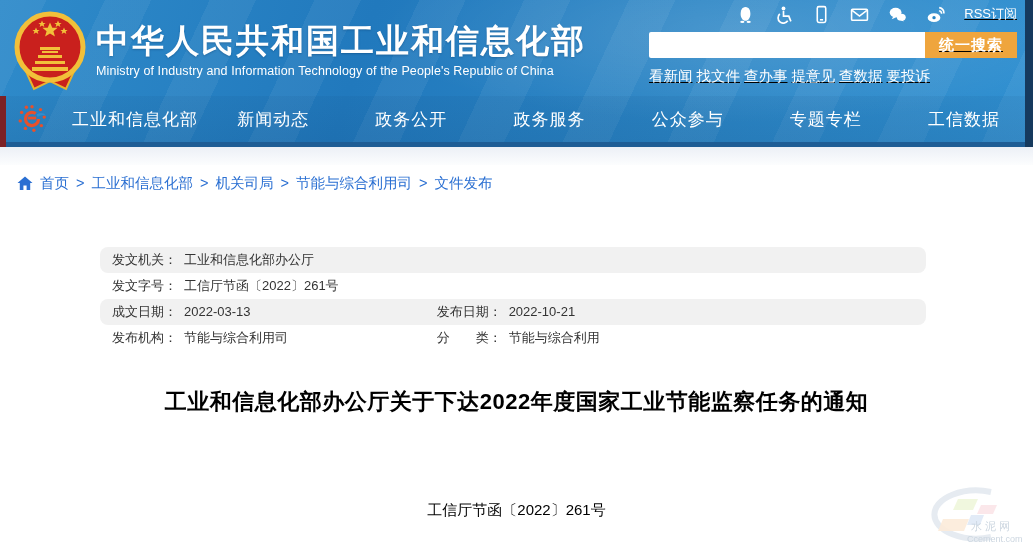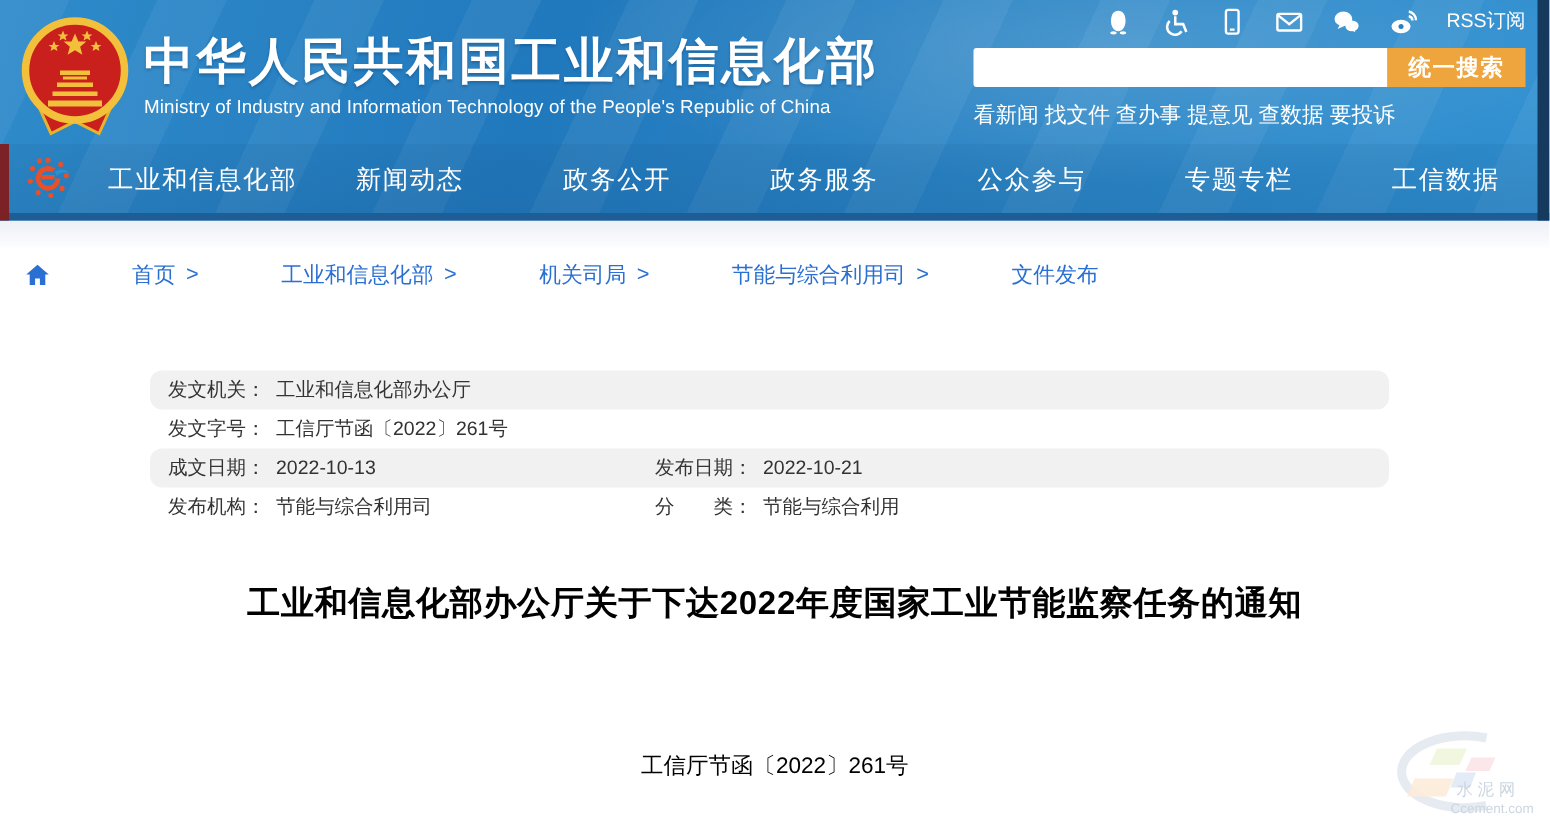--- a/index.html
+++ b/index.html
@@ -12,21 +12,21 @@
   .header::before { content:""; position:absolute; inset:0; pointer-events:none;
     background:
       radial-gradient(ellipse 520px 130px at 72% 22%, rgba(255,255,255,0.14), transparent 70%),
       repeating-linear-gradient(115deg, rgba(255,255,255,0.055) 0 42px, rgba(255,255,255,0) 42px 95px); }
   .brand { position:absolute; left:12px; top:9px; display:flex; align-items:center; gap:8px; z-index:2; }
   .emblem { width:76px; height:84px; }
   .brand-cn { font-size:33px; font-weight:bold; color:#fff; letter-spacing:2px; line-height:1;
     margin-bottom:7px; text-shadow:0 1px 2px rgba(0,40,80,.3); }
   .brand-en { font-size:12.5px; color:#fff; letter-spacing:0.1px; }
 
-  .header-right { position:absolute; top:3px; right:16px; width:368px; z-index:2; }
+  .header-right { position:absolute; top:3px; right:16px; width:368px; z-index:2;text-decoration:underline; }
   .icon-row { display:flex; justify-content:flex-end; align-items:center; gap:19px; height:22px; }
   .icon-btn { width:19px; height:19px; display:inline-flex; cursor:pointer; }
   .icon-btn svg { width:100%; height:100%; }
   .rss-label { color:#fff; font-size:13px; cursor:pointer; }
   .search-row { display:flex; margin-top:7px; height:26px; }
   .search-input { flex:1; border:0; outline:0; background:#fff; padding:0 10px; font-size:14px;
     border-radius:2px 0 0 2px; }
   .search-btn { width:92px; border:0; background:#efa53d; color:#fff; font-size:15px; font-weight:bold;
     letter-spacing:1px; cursor:pointer; }
   .quick-links { display:flex; gap:4px; margin-top:9px; }
@@ -40,21 +40,21 @@
   .nav-item { flex:1; text-align:center; color:#fff; font-size:17px; cursor:pointer; letter-spacing:1px; }
 
   .strip-right { position:absolute; right:0; top:0; width:8px; height:147px; background:#163a5e; z-index:3; }
   .strip-left-red { position:absolute; left:0; top:96px; width:6px; height:51px; background:#7c2125; z-index:3; }
 
   
   .subheader { height:18px; background:linear-gradient(#ecf0f6,#fcfdfe); }
   .breadcrumb { display:flex; align-items:center; gap:7px; height:36px; padding-left:17px;
     font-size:14.5px; color:#2a6fd2; }
   .home-icon { width:16px; height:15px; display:inline-flex; cursor:pointer; }
-  .crumb { cursor:pointer;margin-left:48px; }
+  .crumb { cursor:pointer; }
   .crumb-sep { color:#2a6fd2; }
 
   
   .meta { margin:46px 0 0 100px; width:826px; font-size:13px; color:#333; }
   .meta-row { height:26px; line-height:26px; padding-left:12px; white-space:nowrap;border-radius:8px; }
   .meta-row:nth-child(odd) { background:#f1f1f1; }
   .meta-label { margin-right:7px; }
   .cell-a { display:inline-block; width:321px; }
 
   
@@ -210,21 +210,21 @@
   </div>
 
   <div class="meta">
     <div class="meta-row">
       <span class="meta-label">发文机关：</span><span>工业和信息化部办公厅</span>
     </div>
     <div class="meta-row">
       <span class="meta-label">发文字号：</span><span>工信厅节函〔2022〕261号</span>
     </div>
     <div class="meta-row">
-      <span class="cell-a"><span class="meta-label">成文日期：</span><span>2022-10-13</span></span>
+      <span class="cell-a"><span class="meta-label">成文日期：</span><span>2022-03-13</span></span>
       <span><span class="meta-label">发布日期：</span><span>2022-10-21</span></span>
     </div>
     <div class="meta-row">
       <span class="cell-a"><span class="meta-label">发布机构：</span><span>节能与综合利用司</span></span>
       <span><span class="meta-label">分　　类：</span><span>节能与综合利用</span></span>
     </div>
   </div>
 
   <h1 class="article-title">工业和信息化部办公厅关于下达2022年度国家工业节能监察任务的通知</h1>
   <div class="doc-number">工信厅节函〔2022〕261号</div>

